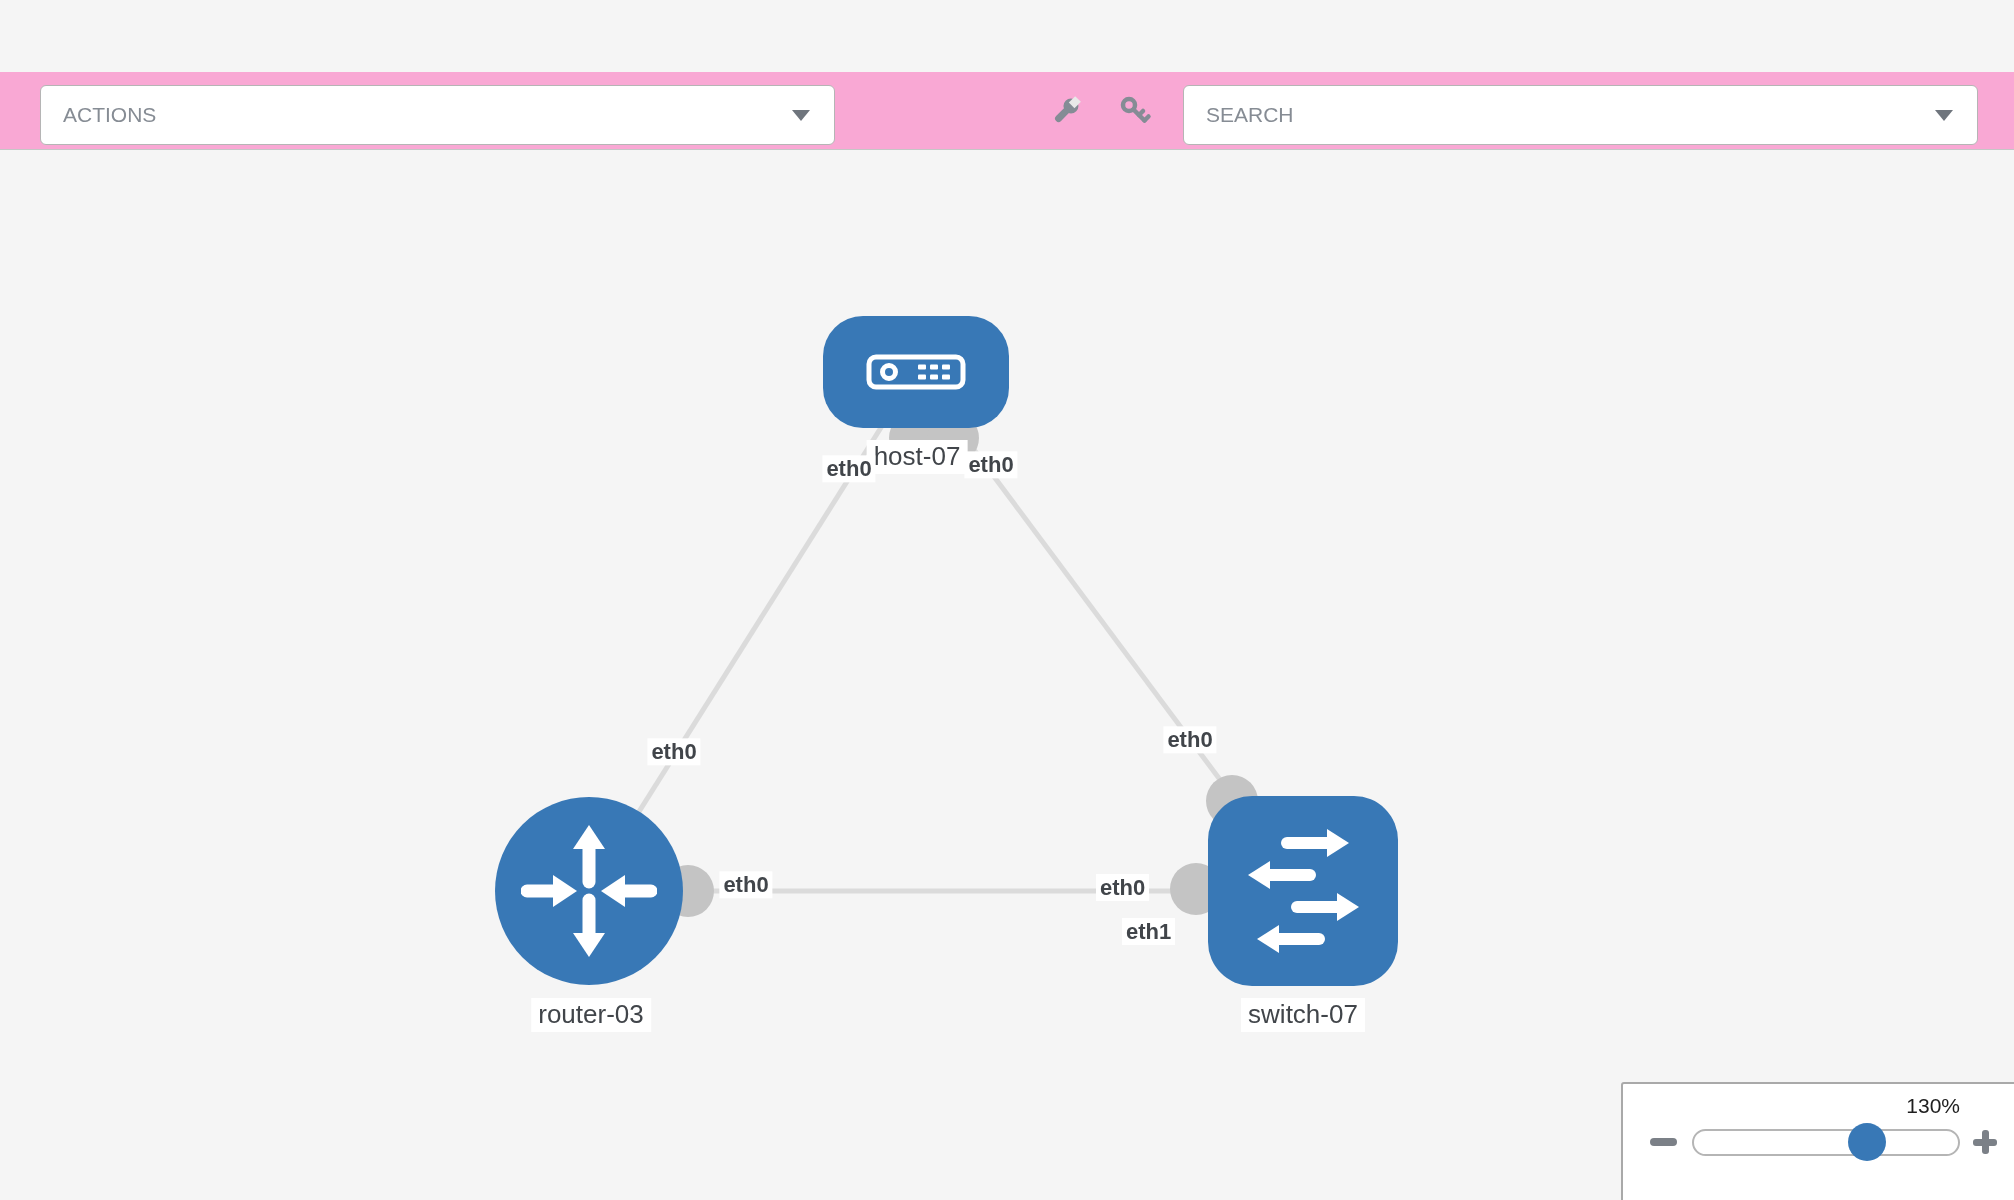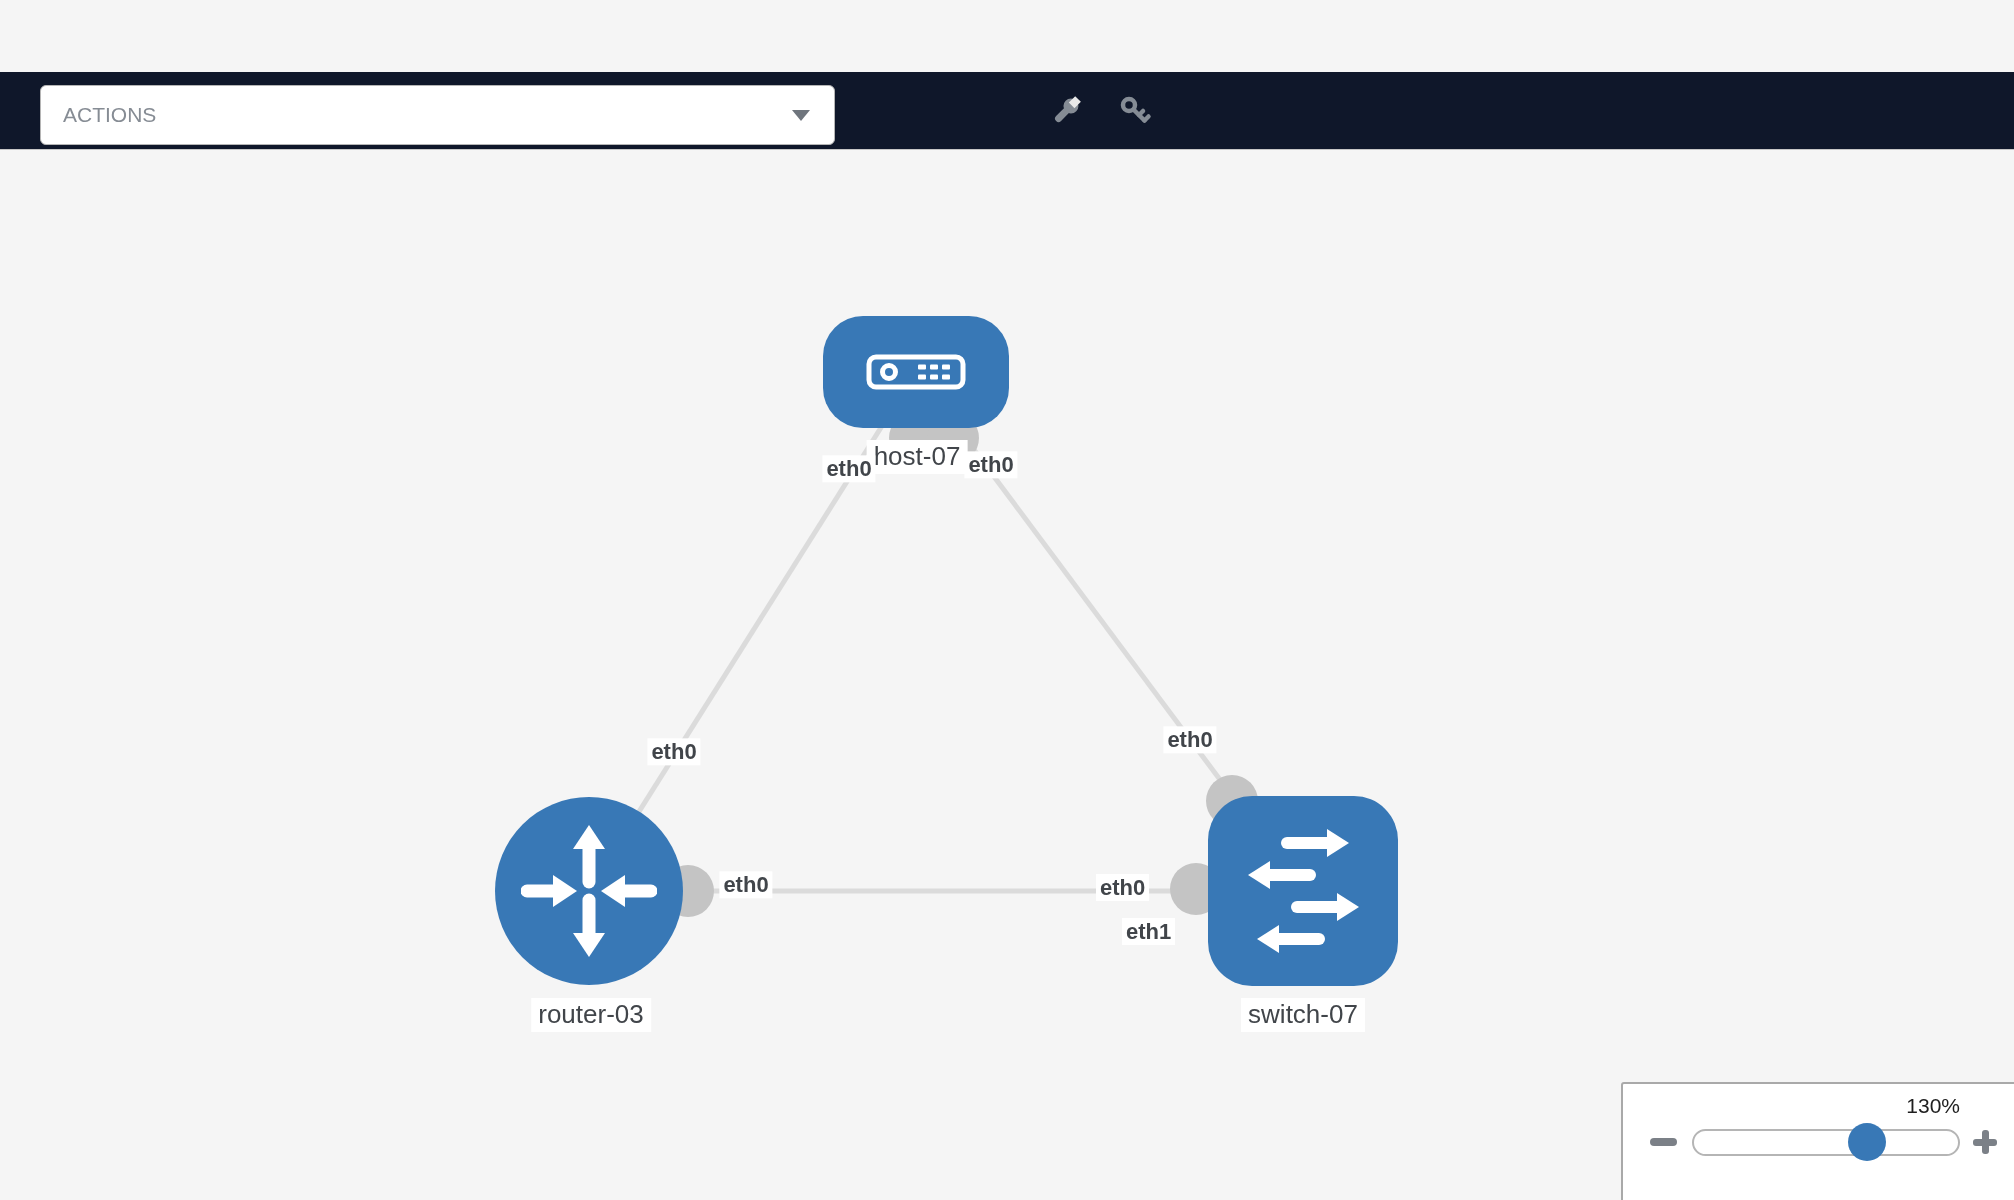--- a/index.html
+++ b/index.html
@@ -19,21 +19,21 @@
     font-size:24px; font-weight:bold; color:#5c5853; letter-spacing:.2px;
   }
   .close-btn {
     position:absolute; right:42px; top:18px; width:30px; height:30px;
     background:none; border:none; padding:0; cursor:pointer;
   }
 
   
   .toolbar {
     position:absolute; top:72px; left:0; width:100%; height:78px;
-    background:#0f172a; border-bottom:1px solid #c6c6c6; z-index:10;
+    background:#f9a8d4; border-bottom:1px solid #c6c6c6; z-index:10;
   }
   .select {
     position:absolute; top:13px; height:60px; background:#ffffff;
     border:1px solid #b5b5b5; border-radius:6px;
     display:flex; align-items:center; padding:0 22px;
     font-size:21px; color:#868c94; cursor:pointer;
   }
   .select-actions { left:40px;  width:795px; }
   .select-search  { left:1183px; width:795px; }
   .caret {
@@ -134,20 +134,24 @@
       <svg width="34" height="34" viewBox="0 0 34 34">
         <circle cx="11" cy="11" r="6" fill="none" stroke="#858c95" stroke-width="4.5"></circle>
         <g stroke="#858c95" stroke-width="4.5" stroke-linecap="round">
           <line x1="15.5" y1="15.5" x2="26.5" y2="26.5"></line>
           <line x1="26.5" y1="26.5" x2="30.5" y2="22.5"></line>
           <line x1="21" y1="21" x2="25" y2="17"></line>
         </g>
       </svg>
     </button>
 
+    <div class="select select-search">
+      <span>SEARCH</span>
+      <span class="caret"></span>
+    </div>
   </div>
 
   <div class="canvas">
 
     <svg class="edges" width="2014" height="1050">
       <g stroke="#dbdbdb" stroke-width="5">
         <line x1="589" y1="741" x2="916" y2="222"></line>
         <line x1="1303" y1="741" x2="916" y2="222"></line>
         <line x1="589" y1="741" x2="1303" y2="741"></line>
       </g>

